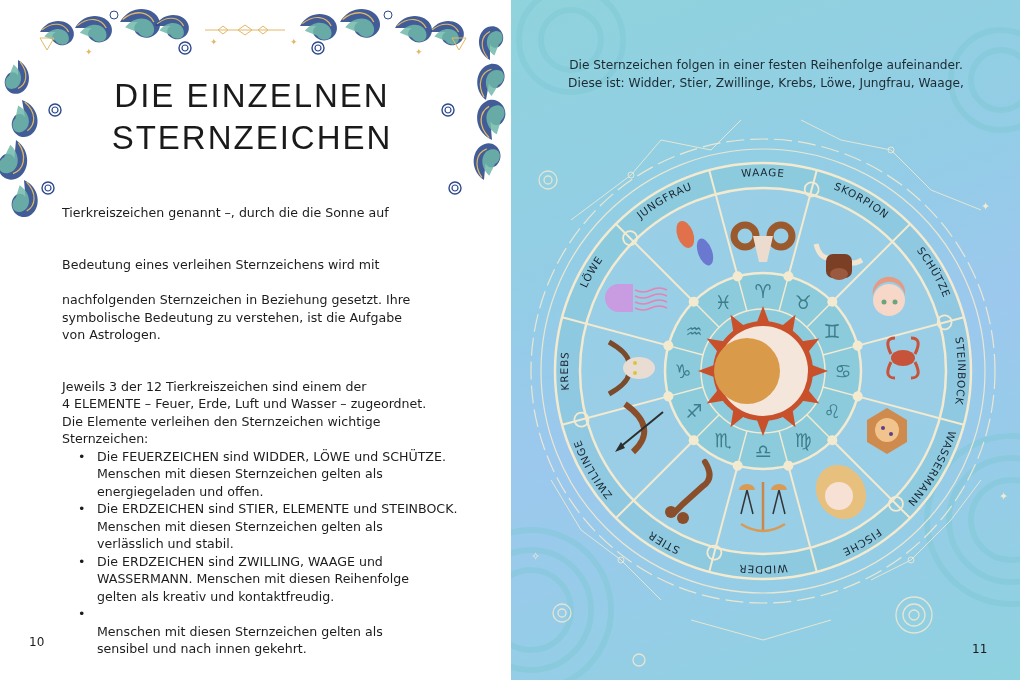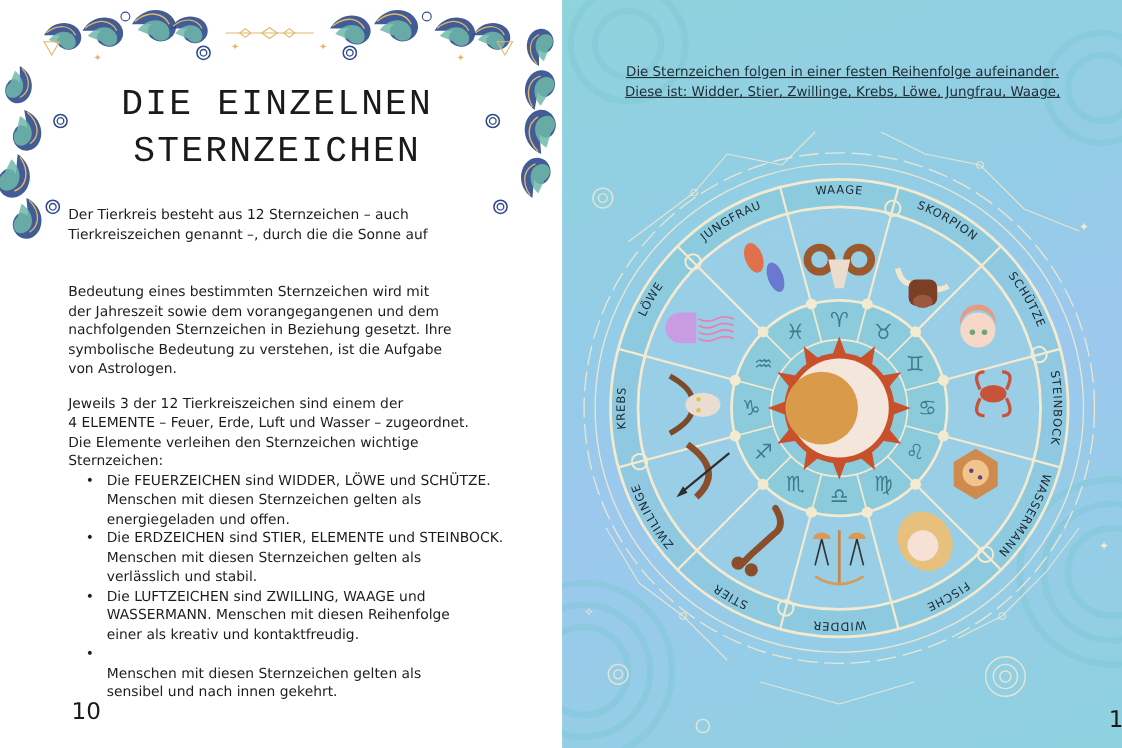--- a/index.html
+++ b/index.html
@@ -6,45 +6,45 @@
     html, body { width: 1020px; height: 680px; overflow: hidden; background: #ffffff; }
     body { font-family: "DejaVu Sans", sans-serif; color: #1d1d1f; position: relative; }
 
     .spread { position: relative; width: 1020px; height: 680px; }
 
     
     .page-left { position: absolute; left: 0; top: 0; width: 511px; height: 680px; background: #ffffff; }
     .ornament { position: absolute; left: 0; top: 0; width: 511px; height: 230px; pointer-events: none; }
     .title {
       position: absolute; left: 60px; top: 75px; width: 384px;
-      text-align: center; font-family: Liberation Mono, monospace; font-weight: normal;
+      text-align: center; font-family: Liberation Sans, sans-serif; font-weight: normal;
       font-size: 33px; line-height: 42px; letter-spacing: 2px; color: #1a1a1a;
     }
     .body-text {
       position: absolute; left: 62px; top: 186px; width: 400px;
       font-size: 12.6px; line-height: 17.5px; color: #1d1d1f;
     }
     .body-text p { margin: 0; }
-    .body-text p.para2 { margin-top: 14px; }
+    .body-text p.para2 { margin-top: 34px; }
     .elements-list { list-style: none; margin: 0; padding: 0; }
     .elements-list li { position: relative; padding-left: 35px; }
     .elements-list li .bullet { position: absolute; left: 16px; top: 0; }
-    .page-num { position: absolute; font-size: 21px; color: #1a1a1a; margin-left: 36px; }
+    .page-num { position: absolute; font-size: 12px; color: #1a1a1a; }
     .page-num.left { left: 29px; top: 635px; }
     .page-num.right { left: 972px; top: 642px; }
 
     
     .page-right {
       position: absolute; left: 511px; top: 0; width: 509px; height: 680px; overflow: hidden;
       background: linear-gradient(160deg, #8fd3dc 0%, #93cde6 35%, #9cc8ee 55%, #8ed2df 100%);
     }
     .right-bg { position: absolute; left: 0; top: 0; width: 509px; height: 680px; }
     .intro {
       position: absolute; left: 30px; top: 56px; width: 450px; text-align: center;
-      font-size: 12.2px; line-height: 18px; color: #1d2a33; text-decoration: underline;
+      font-size: 12.2px; line-height: 18px; color: #1d2a33;
     }
     .wheel { position: absolute; left: 0; top: 0; width: 509px; height: 680px; }
     .sign-label {
       font-family: "DejaVu Sans", sans-serif; font-size: 10.5px; letter-spacing: 0.8px; fill: #1b2630;
     }
   </style>
 </head>
 <body>
 
 <div class="spread">
@@ -153,26 +153,26 @@
       <text x="210" y="45" fill="#e2b866" font-size="9">✦</text>
     </svg>
 
     <h1 class="title">
       <span>DIE EINZELNEN</span><br>
       <span>STERNZEICHEN</span>
     </h1>
 
     <div class="body-text">
       <p>
-        <span>Der Tierkreis besteht aus 12 Sternzeichen – auch</span><br>
+        <br>
         <span>Tierkreiszeichen genannt –, durch die die Sonne auf</span><br>
         <br>
         <br>
-        <span>Bedeutung eines bestimmten Sternzeichen wird mit</span><br>
-        <span>der Jahreszeit sowie dem vorangegangenen und dem</span><br>
+        <span>Bedeutung eines verleihen Sternzeichens wird mit</span><br>
+        <br>
         <span>nachfolgenden Sternzeichen in Beziehung gesetzt. Ihre</span><br>
         <span>symbolische Bedeutung zu verstehen, ist die Aufgabe</span><br>
         <span>von Astrologen.</span>
       </p>
       <p class="para2">
         <span>Jeweils 3 der 12 Tierkreiszeichen sind einem der</span><br>
         <span>4 ELEMENTE – Feuer, Erde, Luft und Wasser – zugeordnet.</span><br>
         <span>Die Elemente verleihen den Sternzeichen wichtige</span><br>
         <span>Sternzeichen:</span>
       </p>
@@ -184,23 +184,23 @@
           <span>energiegeladen und offen.</span>
         </li>
         <li>
           <span class="bullet">•</span>
           <span>Die ERDZEICHEN sind STIER, ELEMENTE und STEINBOCK.</span><br>
           <span>Menschen mit diesen Sternzeichen gelten als</span><br>
           <span>verlässlich und stabil.</span>
         </li>
         <li>
           <span class="bullet">•</span>
-          <span>Die LUFTZEICHEN sind ZWILLING, WAAGE und</span><br>
+          <span>Die ERDZEICHEN sind ZWILLING, WAAGE und</span><br>
           <span>WASSERMANN. Menschen mit diesen Reihenfolge</span><br>
-          <span>einer als kreativ und kontaktfreudig.</span>
+          <span>gelten als kreativ und kontaktfreudig.</span>
         </li>
         <li>
           <span class="bullet">•</span>
           <br>
           <span>Menschen mit diesen Sternzeichen gelten als</span><br>
           <span>sensibel und nach innen gekehrt.</span>
         </li>
       </ul>
     </div>
 

